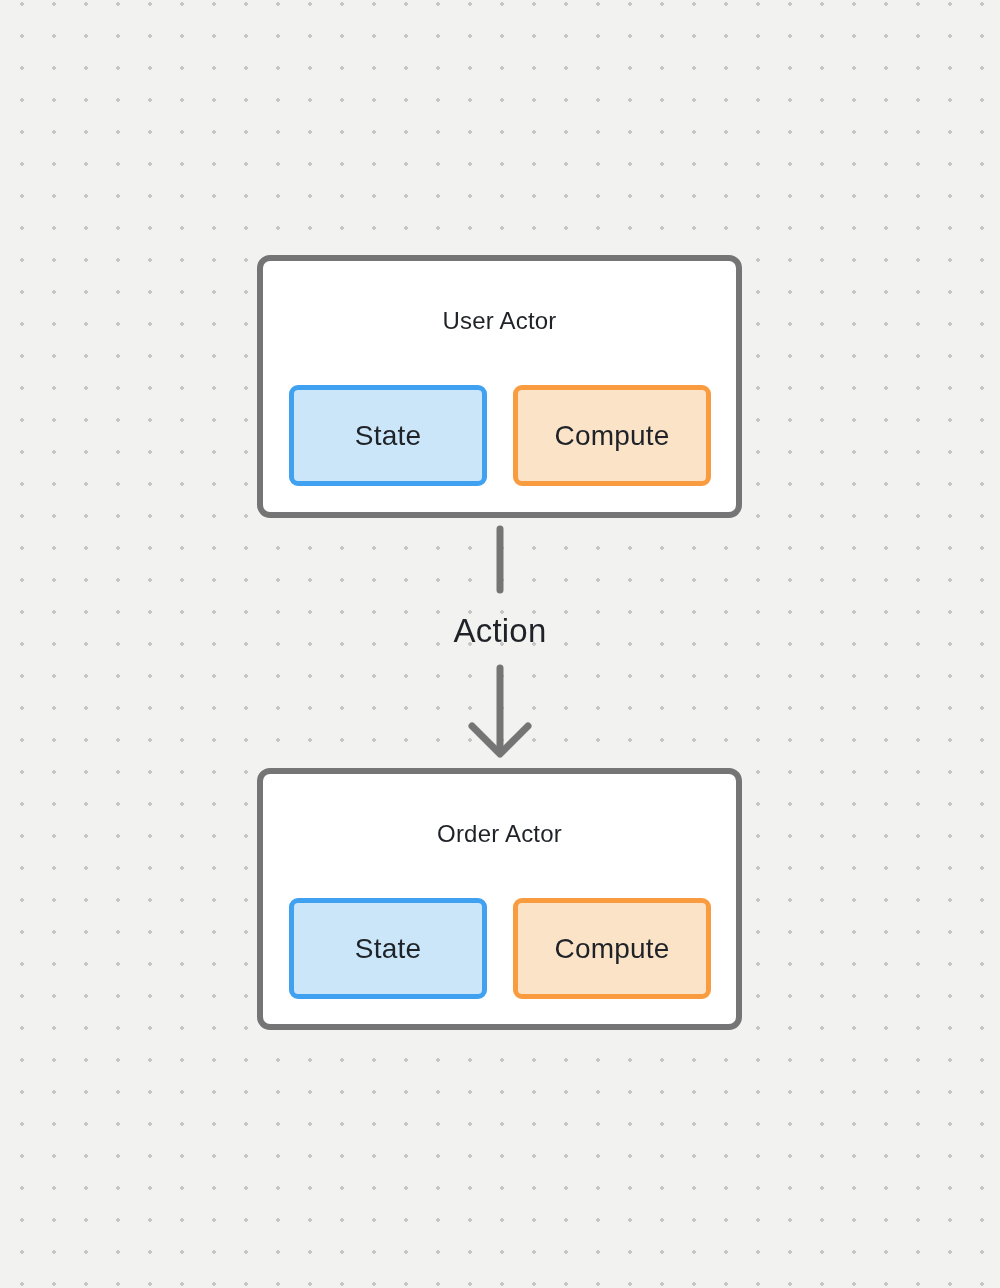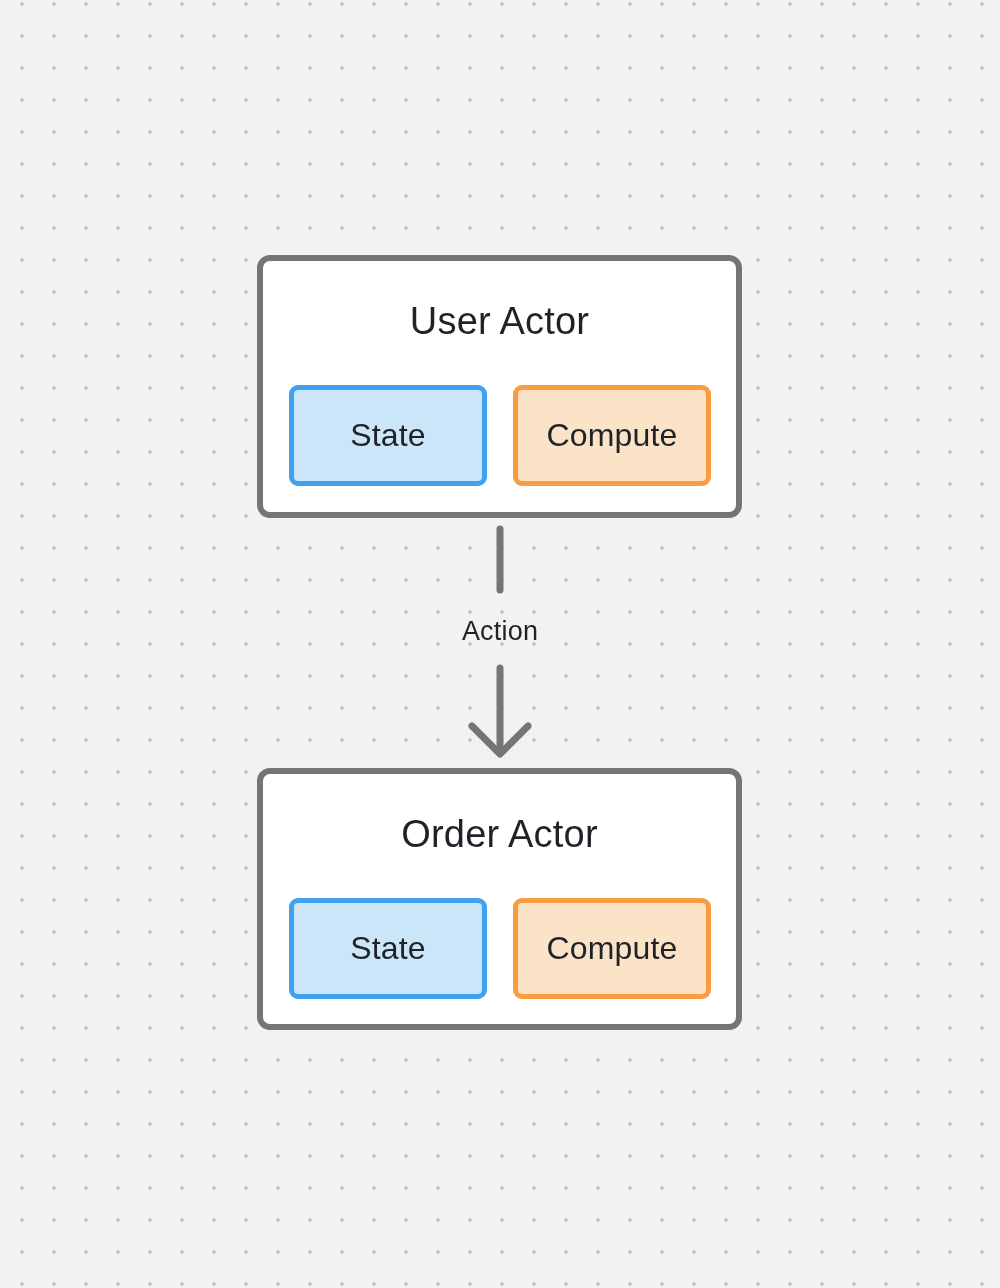--- a/index.html
+++ b/index.html
@@ -36,37 +36,37 @@
     background:var(--card-bg);
     border:6px solid var(--card-border);
     border-radius:13px;
   }
   .card-user{top:255px;height:263px;}
   .card-order{top:768px;height:262px;text-decoration:underline;}
   .actor-title{
     position:absolute;
     top:42px;left:0;right:0;
     text-align:center;
-    font-size:38px;
+    font-size:24px;
     font-weight:500;
     line-height:36px;
     color:var(--text);
     letter-spacing:0.2px;
   }
   .block-row{
     position:absolute;
     top:124px;left:26px;right:25px;
     display:flex;
     justify-content:space-between;
   }
   .block{
     width:198px;height:101px;
     border-radius:9px;
     display:flex;align-items:center;justify-content:center;
-    font-size:32px;
+    font-size:28px;
     font-weight:500;
     color:var(--text);
     letter-spacing:0.2px;
   }
   .block.state{
     background:var(--state-bg);
     border:5px solid var(--state-border);
   }
   .block.compute{
     background:var(--compute-bg);
@@ -76,21 +76,21 @@
     position:absolute;
     left:440px;top:518px;
     width:120px;height:250px;
   }
   .arrow-wrap svg{display:block;}
   .edge-label{
     position:absolute;
     top:93px;left:-140px;
     width:400px;
     text-align:center;
-    font-size:27px;
+    font-size:33px;
     font-weight:500;
     line-height:40px;
     color:var(--text);
     letter-spacing:0.2px;
   }
 </style>
 </head>
 <body>
 
 <div class="canvas">

